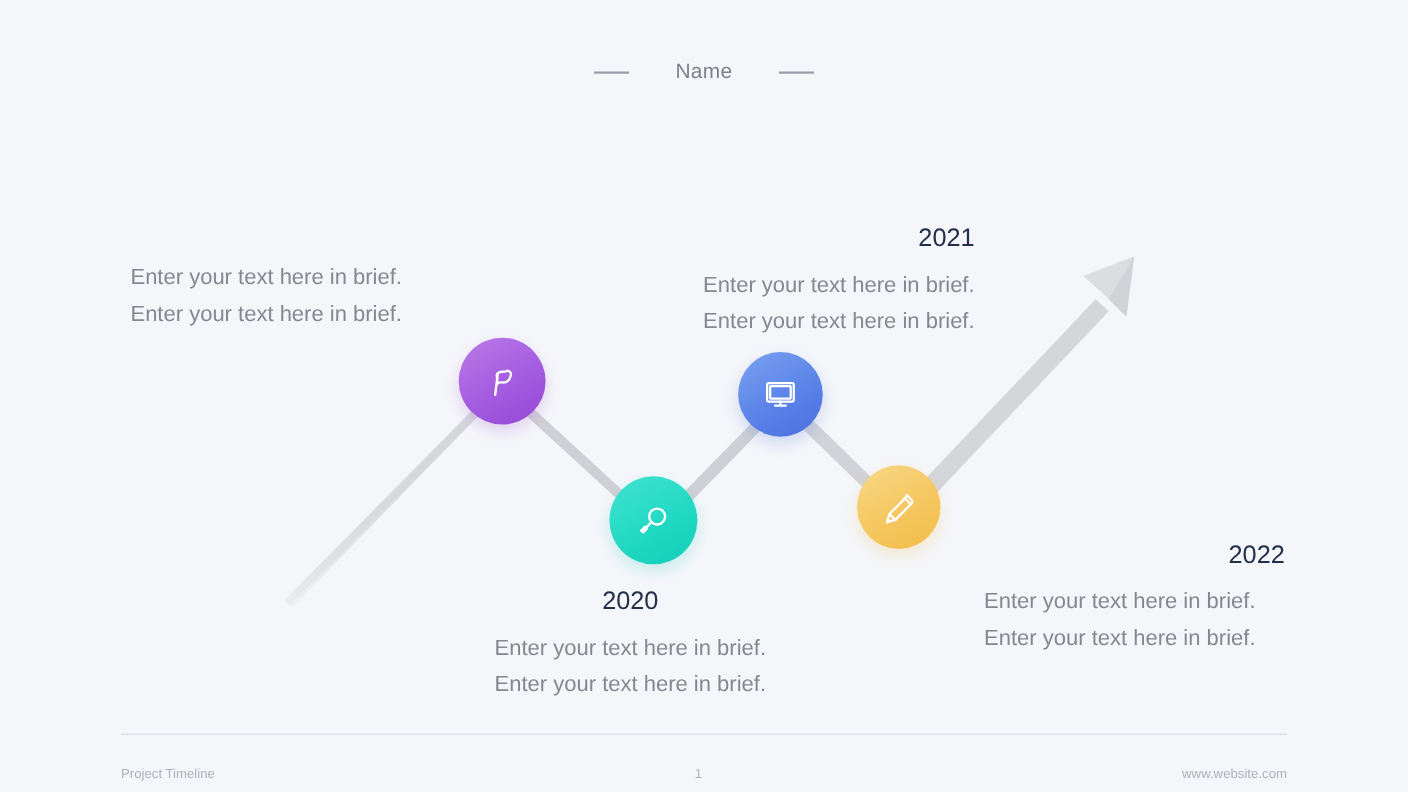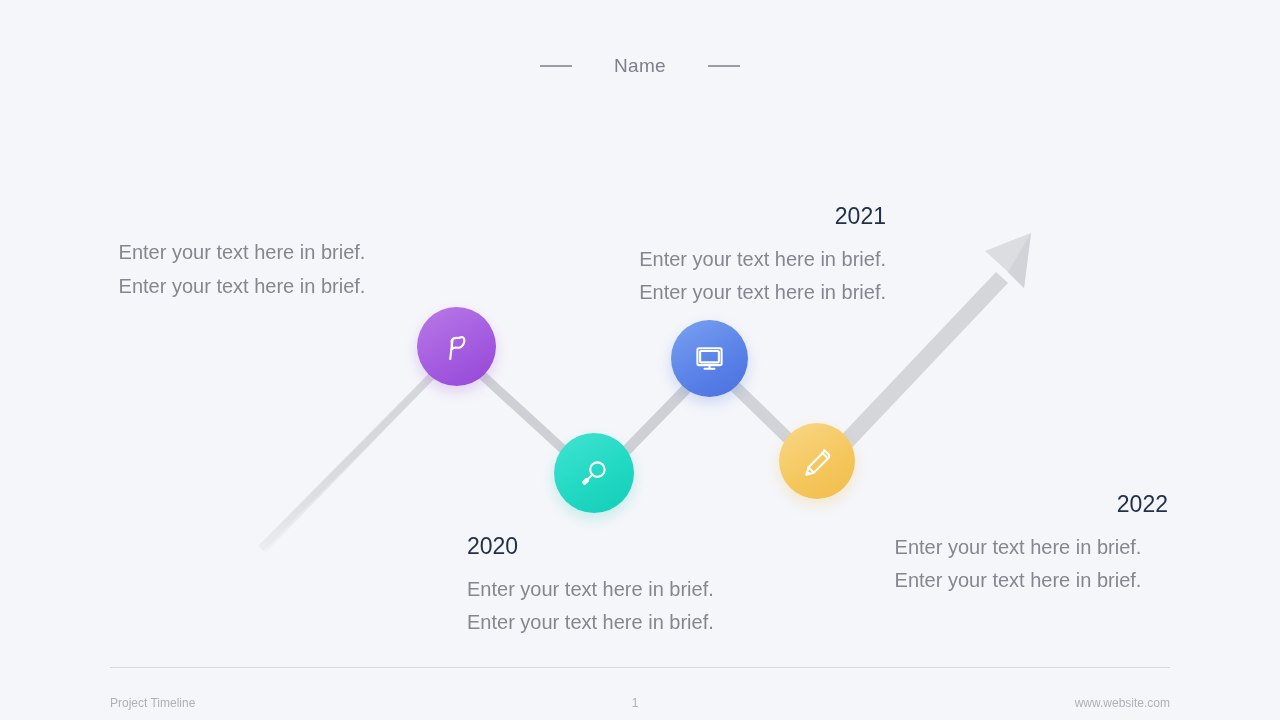--- a/index.html
+++ b/index.html
@@ -111,21 +111,21 @@
     margin-bottom: 12px;
   }
   .desc {
     font-size: 20px;
     color: #84878f;
     line-height: 1.68;
   }
 
   .block-1 { left: 94px;  top: 236px; width: 296px; text-align: center; }
   .block-1 .year { text-align: right; padding-right: 0; margin-bottom: 13px; }
-  .block-2 { left: 467px; top: 533px; width: 296px; }
+  .block-2 { left: 425px; top: 533px; width: 296px; text-align: center; }
   .block-3 { left: 590px; top: 203px; width: 296px; text-align: right; }
   .block-4 { left: 868px; top: 491px; width: 300px; text-align: center; }
   .block-4 .year { text-align: right; }
 
   
   .footer-rule {
     position: absolute;
     left: 110px;
     top: 667px;
     width: 1060px;

